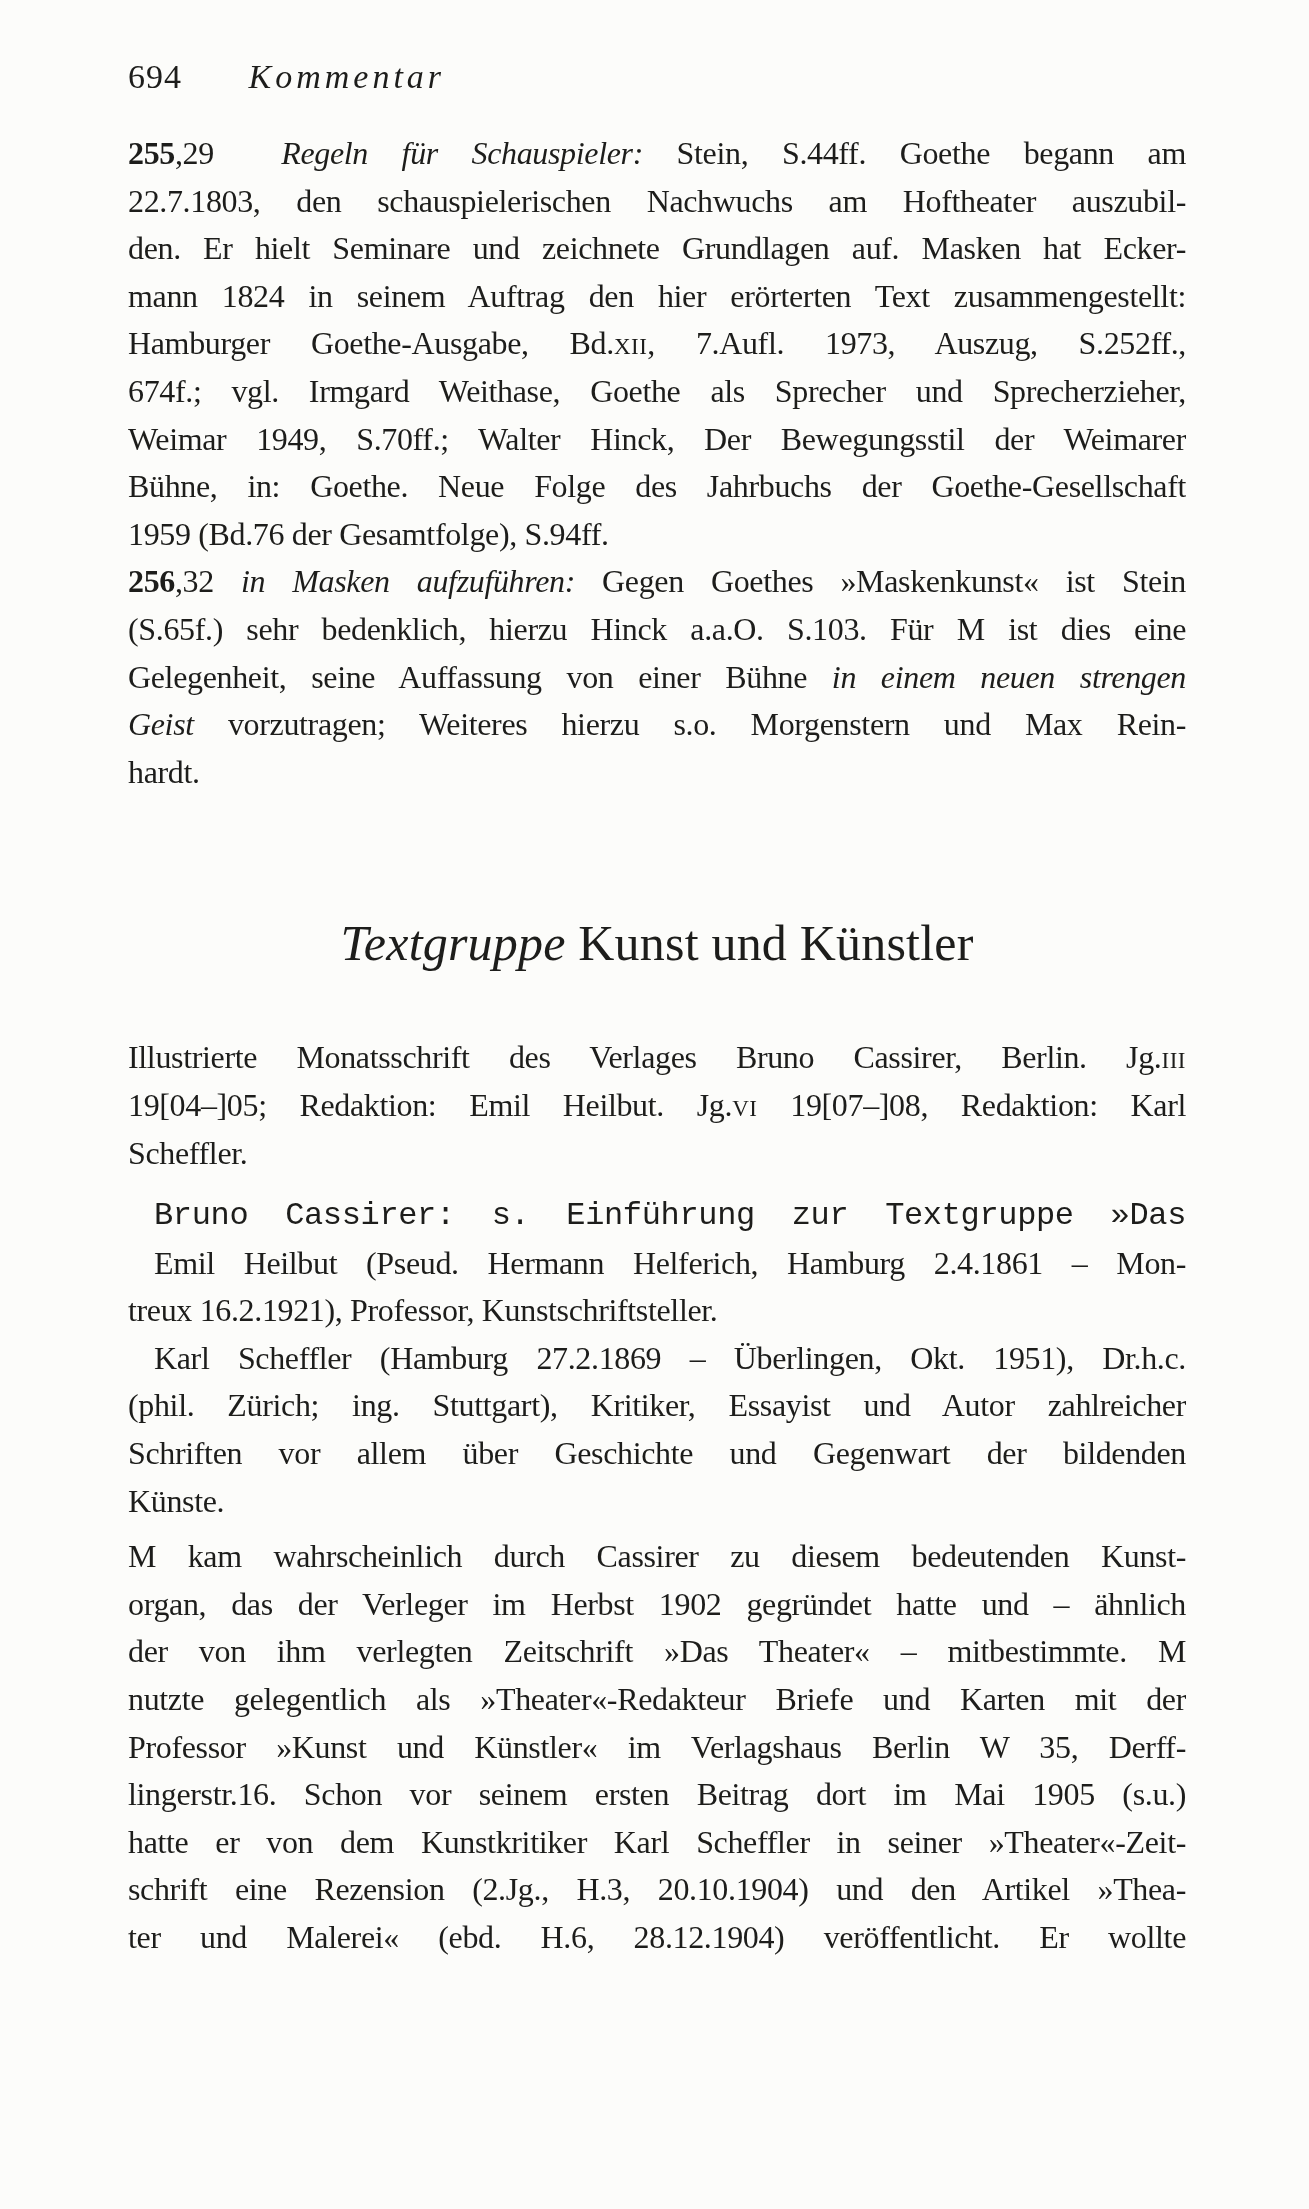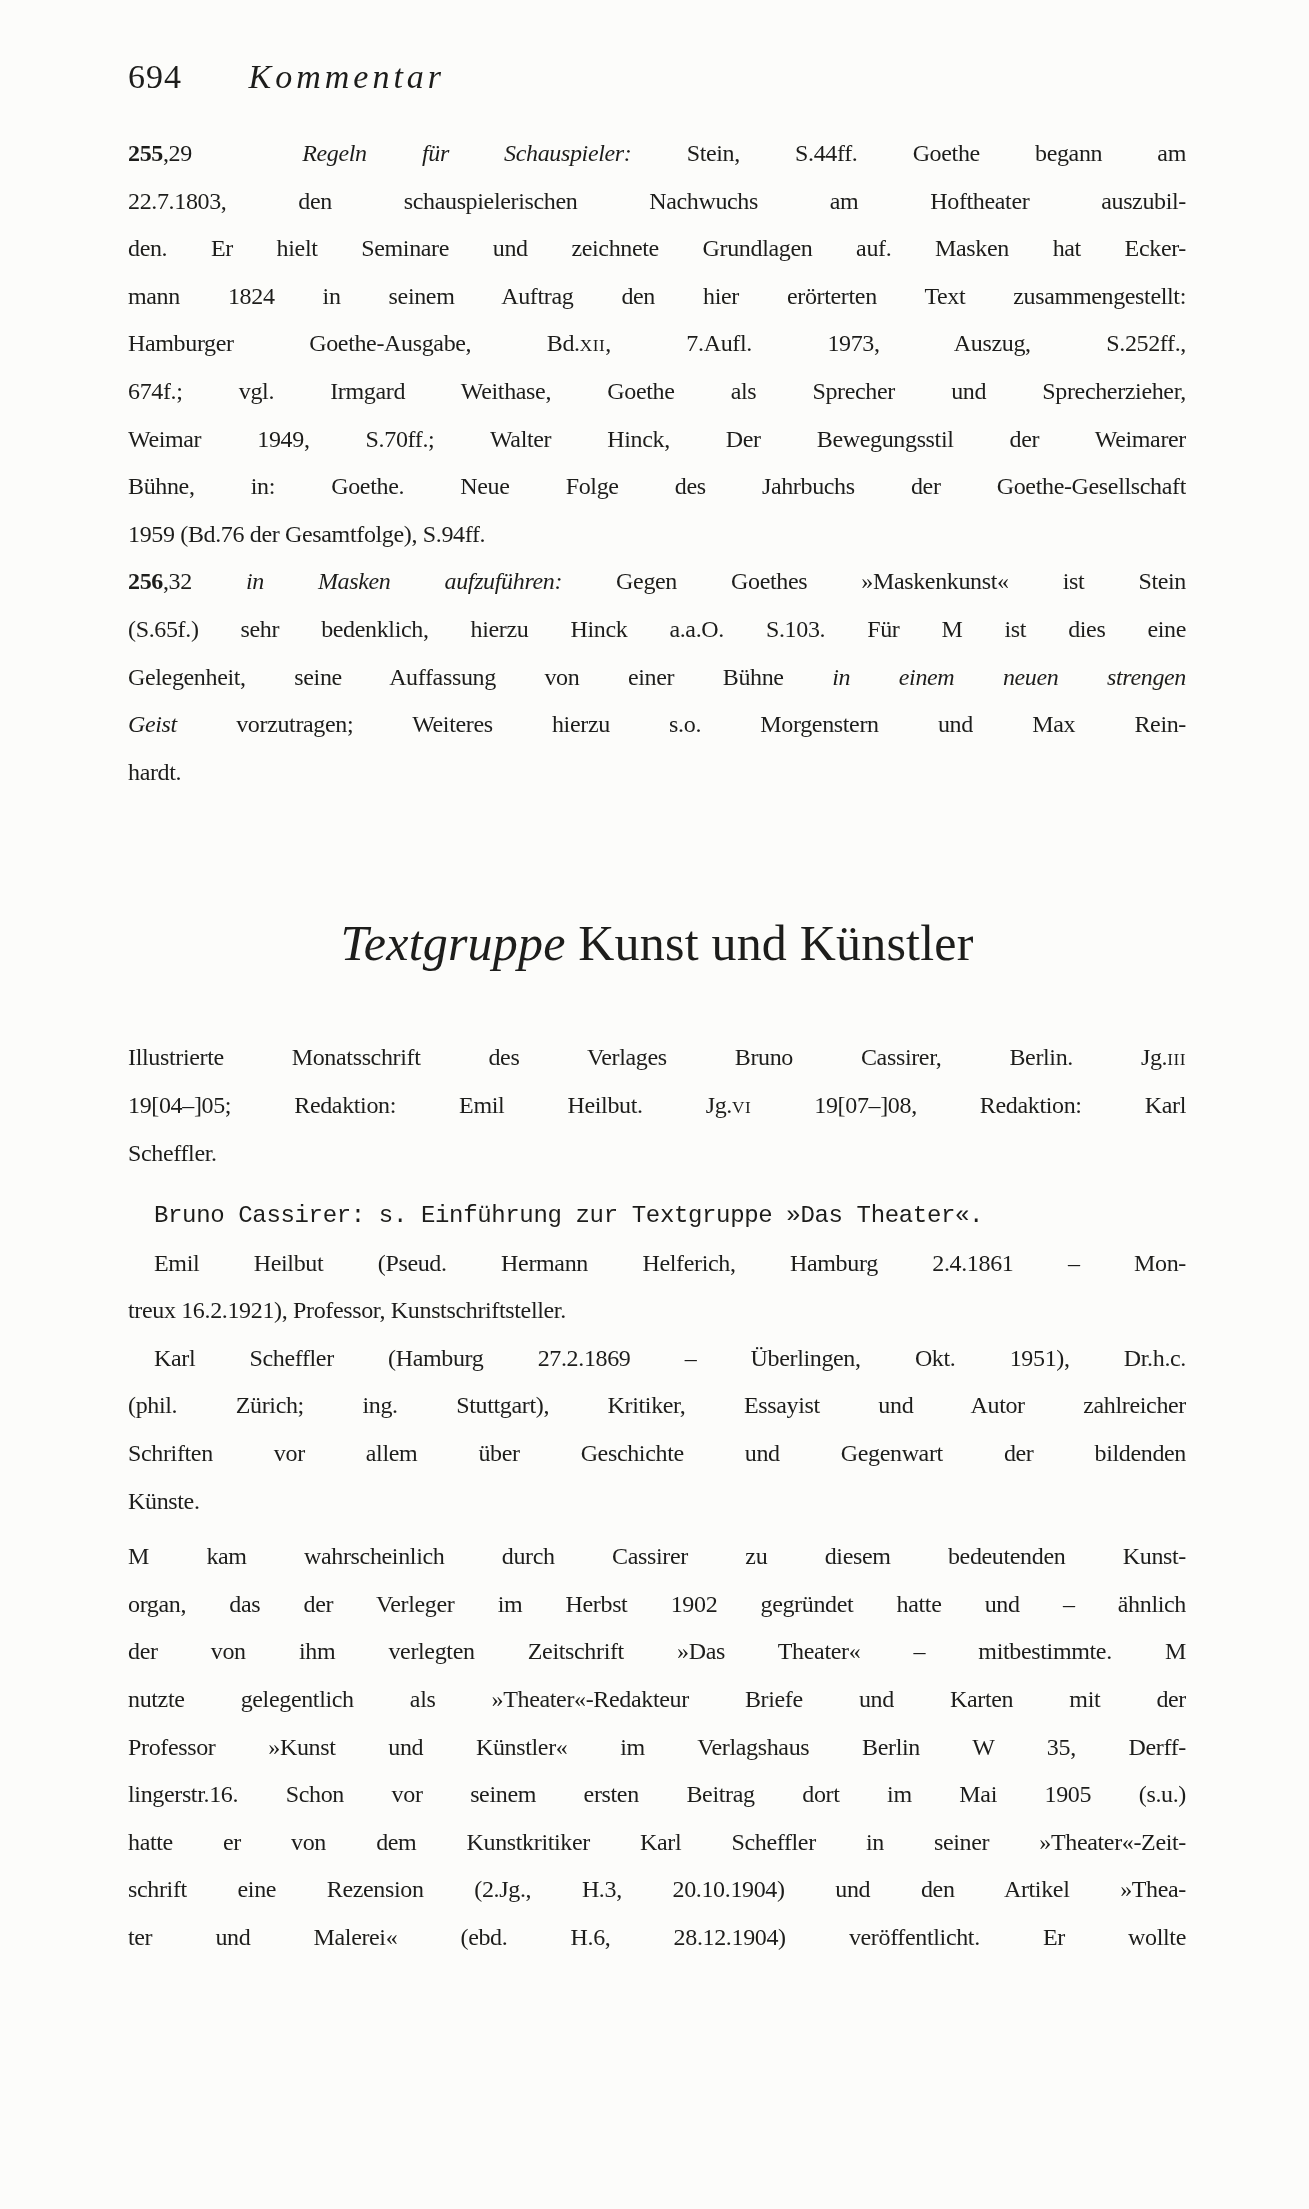--- a/index.html
+++ b/index.html
@@ -20,21 +20,21 @@
   .pagenum{display:inline-block;min-width:60px;letter-spacing:1px;}
   .runtitle{
     display:inline-block;margin-left:52px;font-style:italic;letter-spacing:4px;
   }
   
   .text-column{
     position:absolute;top:130px;left:128px;width:1058px;
   }
   .block{margin:0;}
   .line{
-    font-size:24px;line-height:47.6px;height:47.6px;overflow:hidden;
+    font-size:32px;line-height:47.6px;height:47.6px;overflow:hidden;
     letter-spacing:-0.35px;
     text-align:justify;text-align-last:justify;text-justify:inter-word;
   }
   .line.last{text-align-last:left;}
   .indent .line:first-child{text-indent:26px;}
   .bold{font-weight:bold;}
   .ital{font-style:italic;}
   .sc{text-transform:uppercase;font-size:0.72em;letter-spacing:0.5px;}
   .b-heading{
     margin-top:118px;margin-bottom:62px;

